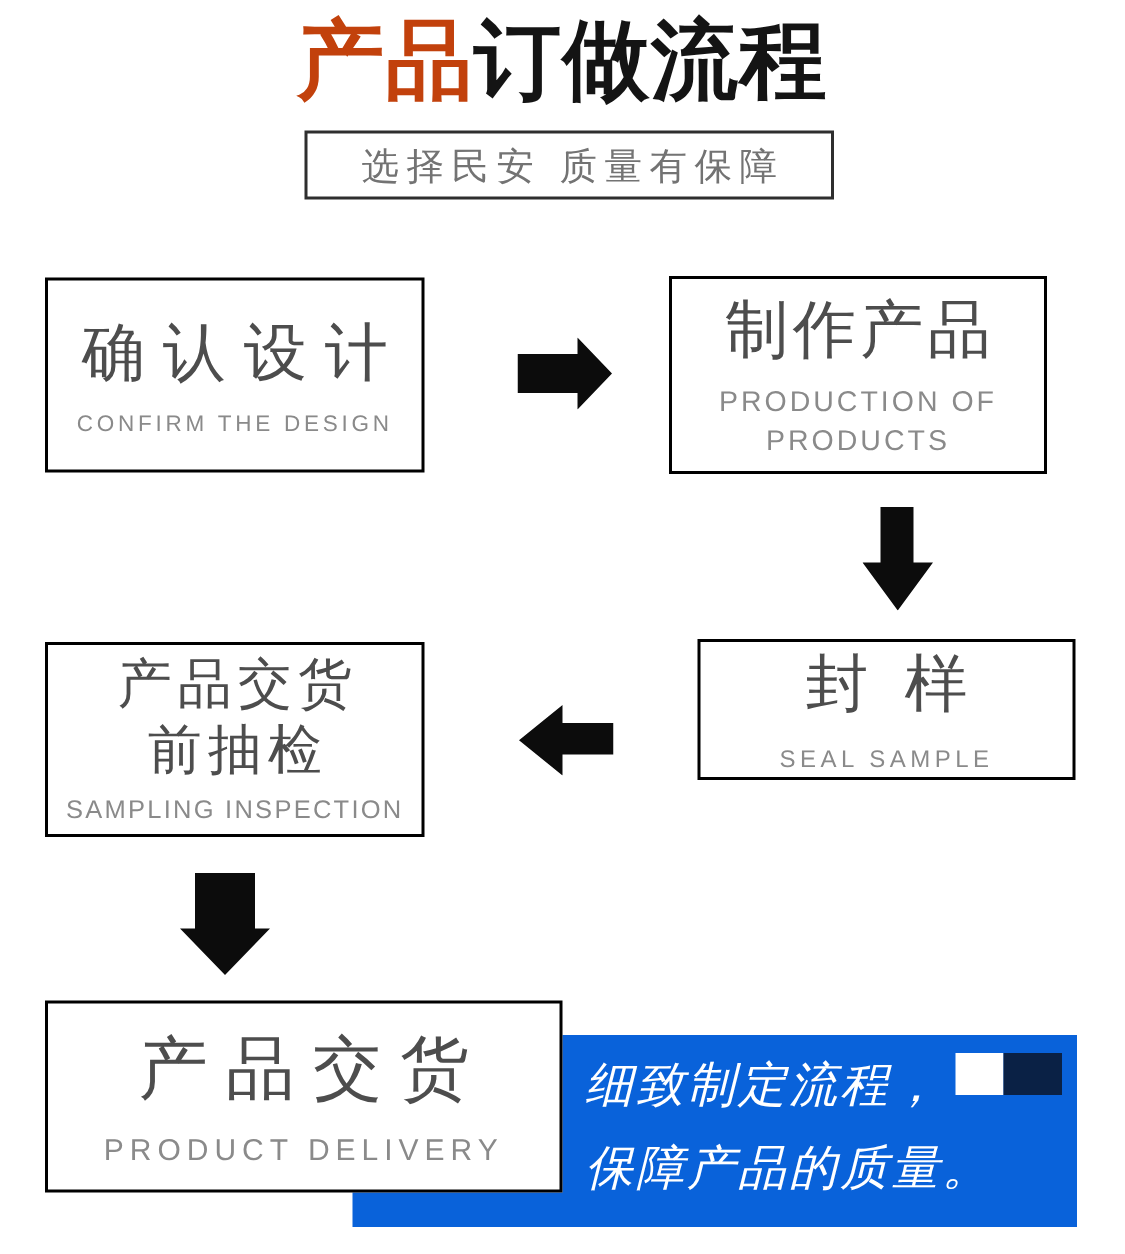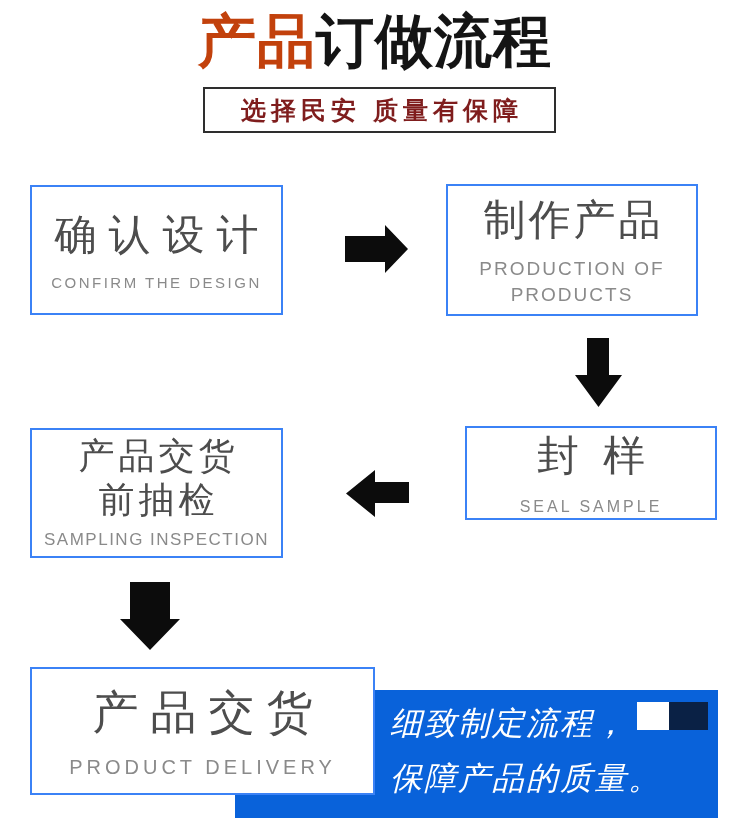--- a/index.html
+++ b/index.html
@@ -12,25 +12,25 @@
     position:absolute;left:0;top:8px;width:100%;margin:0;
     text-align:center;font-size:58px;line-height:66px;font-weight:700;color:#141414;
     letter-spacing:1px;
   }
   .title .red{color:#c2410c;}
   .subtitle-box{
     position:absolute;left:203px;top:87px;width:353px;height:46px;box-sizing:border-box;
     border:2px solid #2e2e2e;display:flex;align-items:center;justify-content:center;
   }
   .subtitle-box span{
-    font-size:25px;color:#7f1d1d;letter-spacing:5px;text-indent:5px;white-space:nowrap;font-weight:bold;
+    font-size:25px;color:#737373;letter-spacing:5px;text-indent:5px;white-space:nowrap;
   }
   
   .step{
-    position:absolute;background:#ffffff;box-sizing:border-box;border:2px solid #3b82f6;
+    position:absolute;background:#ffffff;box-sizing:border-box;border:2px solid #000000;
     display:flex;flex-direction:column;align-items:center;justify-content:center;
   }
   .zh{color:#4d4d4d;font-weight:400;white-space:nowrap;}
   .en{color:#8a8a8a;text-align:center;line-height:1.35;}
   .b1{left:30px;top:185px;width:253px;height:130px;}
   .b1 .zh{font-size:42px;letter-spacing:12px;text-indent:12px;}
   .b1 .en{font-size:15px;letter-spacing:2.5px;margin-top:10px;}
   .b2{left:446px;top:184px;width:252px;height:132px;}
   .b2 .zh{font-size:42px;letter-spacing:3px;text-indent:3px;}
   .b2 .en{font-size:19px;letter-spacing:2px;margin-top:8px;width:220px;}

